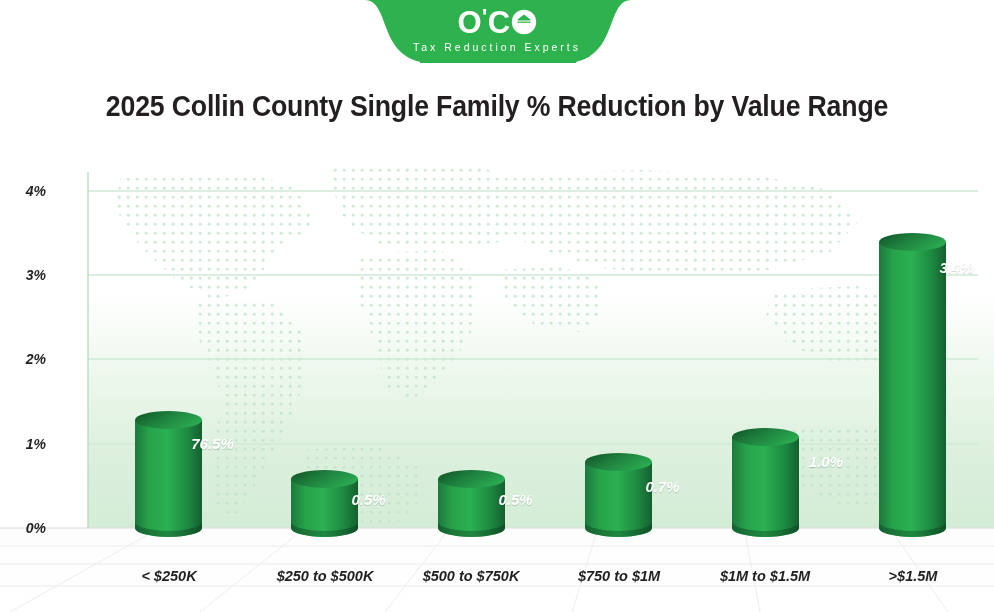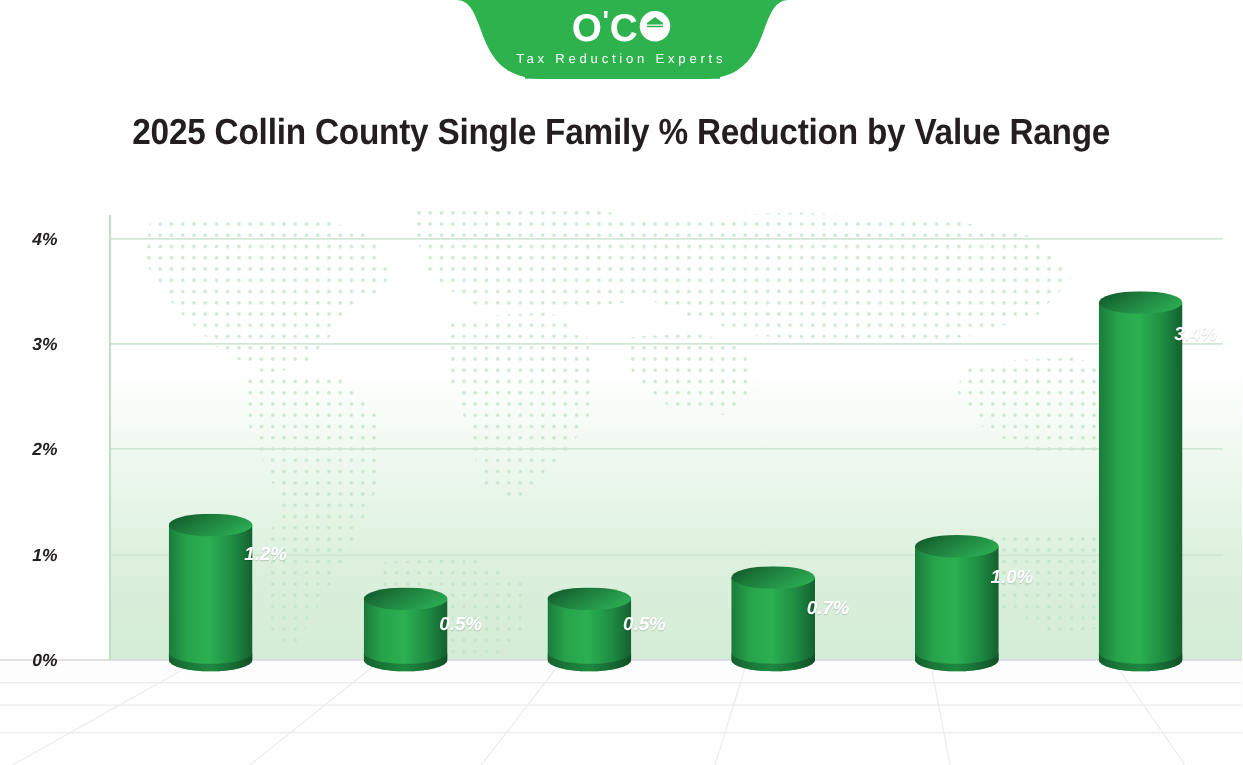--- a/index.html
+++ b/index.html
@@ -277,21 +277,21 @@
             <linearGradient id="cylBot1" x1="0" y1="0" x2="1" y2="0">
               <stop offset="0%" stop-color="#12592b"></stop>
               <stop offset="50%" stop-color="#1a7a3a"></stop>
               <stop offset="100%" stop-color="#0e4a23"></stop>
             </linearGradient>
           </defs>
           <path d="M0,9 L0,117 A33.5,9 0 0 0 67,117 L67,9 Z" fill="url(#cylBody1)"></path>
           <path d="M0,111 L0,117 A33.5,9 0 0 0 67,117 L67,111 A33.5,9 0 0 1 0,111 Z" fill="url(#cylBot1)" opacity="0.75"></path>
           <ellipse cx="33.5" cy="9" rx="33.5" ry="9" fill="url(#cylTop1)"></ellipse>
         </svg>
-        <div class="bar-value" style="top:24px;">1.2%</div>
+        <div class="bar-value" style="top:24px;">76.5%</div>
       </div>
 
       <div class="bar" style="left:291px; bottom:84px; width:67px; height:58px;">
         <svg width="67" height="75" viewBox="0 0 67 75" xmlns="http://www.w3.org/2000/svg">
           <defs>
             <linearGradient id="cylBody2" x1="0" y1="0" x2="1" y2="0">
               <stop offset="0%" stop-color="#1b7a3b"></stop>
               <stop offset="22%" stop-color="#27a34b"></stop>
               <stop offset="48%" stop-color="#2bb052"></stop>
               <stop offset="78%" stop-color="#1d8a41"></stop>
@@ -389,21 +389,21 @@
             <linearGradient id="cylBot5" x1="0" y1="0" x2="1" y2="0">
               <stop offset="0%" stop-color="#12592b"></stop>
               <stop offset="50%" stop-color="#1a7a3a"></stop>
               <stop offset="100%" stop-color="#0e4a23"></stop>
             </linearGradient>
           </defs>
           <path d="M0,9 L0,100 A33.5,9 0 0 0 67,100 L67,9 Z" fill="url(#cylBody5)"></path>
           <path d="M0,94 L0,100 A33.5,9 0 0 0 67,100 L67,94 A33.5,9 0 0 1 0,94 Z" fill="url(#cylBot5)" opacity="0.75"></path>
           <ellipse cx="33.5" cy="9" rx="33.5" ry="9" fill="url(#cylTop5)"></ellipse>
         </svg>
-        <div class="bar-value" style="top:25px;">1.0%</div>
+        <div class="bar-value" style="top:25px;text-align:right;">1.0%</div>
       </div>
 
       <div class="bar" style="left:879px; bottom:84px; width:67px; height:295px;">
         <svg width="67" height="312" viewBox="0 0 67 312" xmlns="http://www.w3.org/2000/svg">
           <defs>
             <linearGradient id="cylBody6" x1="0" y1="0" x2="1" y2="0">
               <stop offset="0%" stop-color="#1b7a3b"></stop>
               <stop offset="22%" stop-color="#27a34b"></stop>
               <stop offset="48%" stop-color="#2bb052"></stop>
               <stop offset="78%" stop-color="#1d8a41"></stop>
@@ -422,15 +422,23 @@
           </defs>
           <path d="M0,9 L0,295 A33.5,9 0 0 0 67,295 L67,9 Z" fill="url(#cylBody6)"></path>
           <path d="M0,289 L0,295 A33.5,9 0 0 0 67,295 L67,289 A33.5,9 0 0 1 0,289 Z" fill="url(#cylBot6)" opacity="0.75"></path>
           <ellipse cx="33.5" cy="9" rx="33.5" ry="9" fill="url(#cylTop6)"></ellipse>
         </svg>
         <div class="bar-value" style="top:26px;">3.4%</div>
       </div>
 
     </div>
 
+    <div id="x-axis-labels">
+      <div class="x-tick" style="left:94px;  width:150px;">&lt; $250K</div>
+      <div class="x-tick" style="left:250px; width:150px;">$250 to $500K</div>
+      <div class="x-tick" style="left:396px; width:150px;">$500 to $750K</div>
+      <div class="x-tick" style="left:544px; width:150px;">$750 to $1M</div>
+      <div class="x-tick" style="left:690px; width:150px;">$1M to $1.5M</div>
+      <div class="x-tick" style="left:838px; width:150px;">&gt;$1.5M</div>
+    </div>
 
   </div>
 </div>
 
 </body></html>

